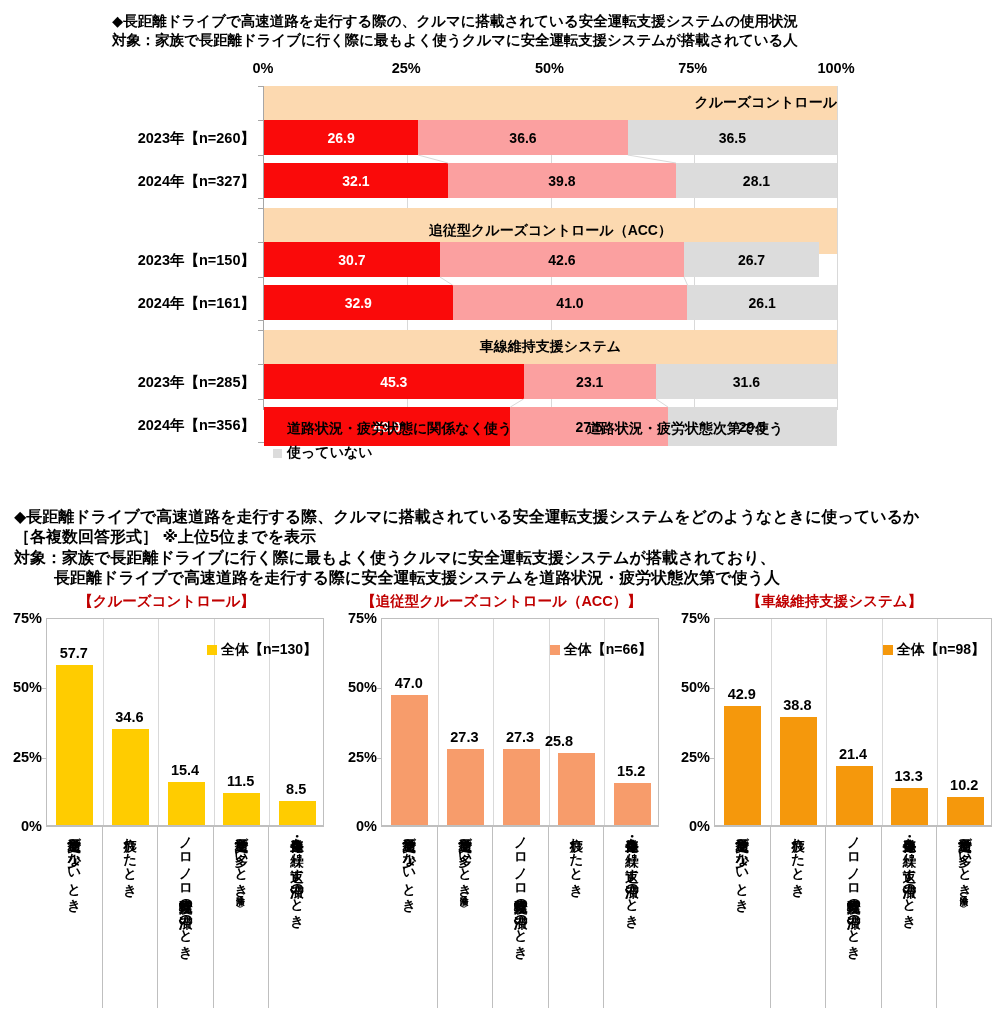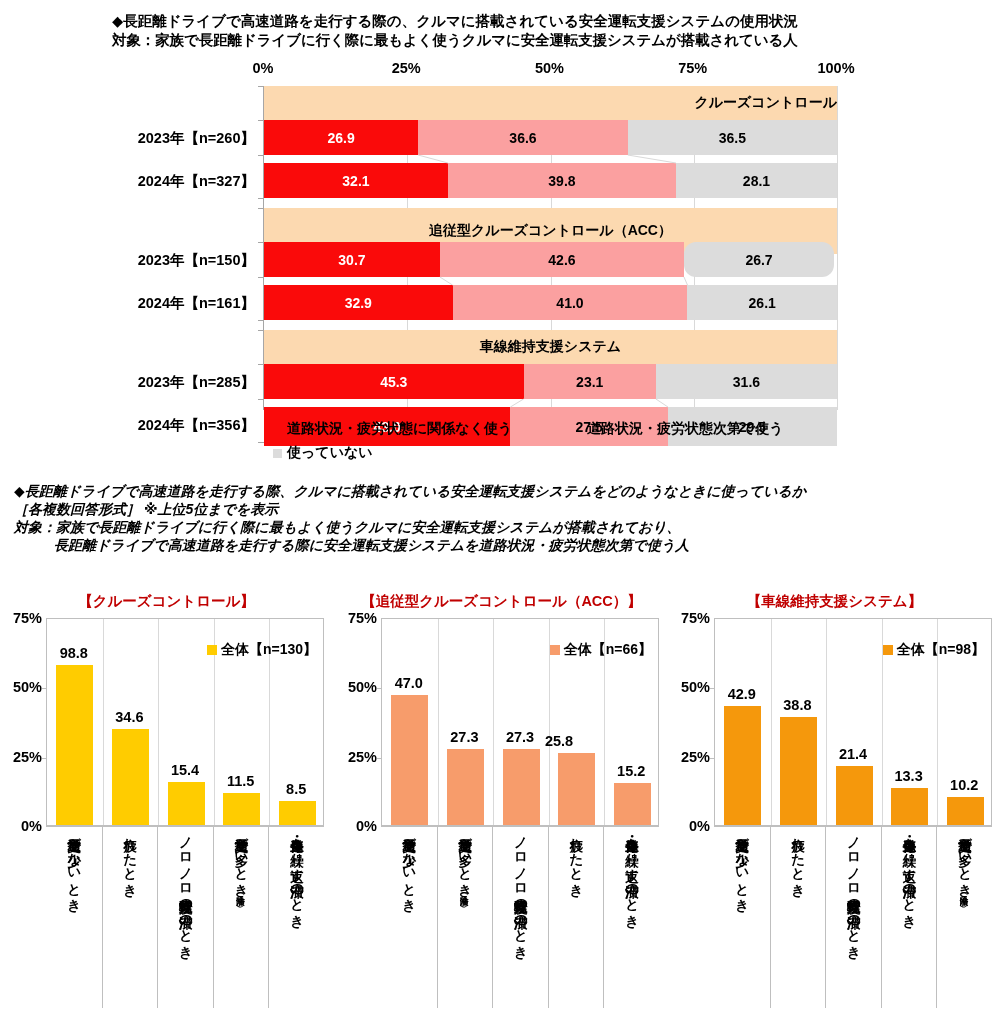--- a/index.html
+++ b/index.html
@@ -10,21 +10,21 @@
     font-family: "Liberation Sans", "DejaVu Sans", sans-serif;
     color: #000000;
     overflow: hidden;
   }
   .page { position: relative; width: 1000px; height: 1016px; }
 
   
   .heading-block { position: absolute; font-weight: bold; line-height: 1.28; white-space: nowrap; }
   #top-heading { left: 112px; top: 12px; font-size: 14.5px; }
   #top-heading .l2 { letter-spacing: -0.1px; }
-  #sec2-heading { left: 14px; top: 483px; font-size: 14px; font-style: italic; }
+  #sec2-heading { left: 14px; top: 507px; font-size: 16px; }
   #sec2-heading .l2 { }
   #sec2-heading .l4 { padding-left: 40px; }
 
   
   #top-chart { position: absolute; left: 0px; top: 60px; width: 1000px; height: 410px; }
   .tc-axis-labels { position: absolute; left: 0; top: 0; width: 1000px; height: 22px; }
   .tc-axis-labels span {
     position: absolute; top: 0; font-size: 14.5px; font-weight: bold;
     transform: translateX(-50%); white-space: nowrap;
   }
@@ -159,21 +159,21 @@
         </div>
         <div class="tc-tick" style="top: 122px;"></div>
         <div class="tc-tick" style="top: 156px;"></div>
         <div class="tc-bar" style="top: 156px; height: 35px;">
           <div class="tc-seg s0" style="width: 175.911px; height: 100%;">
             <span>30.7</span>
           </div>
           <div class="tc-seg s1" style="width: 244.098px; height: 100%;">
             <span>42.6</span>
           </div>
-          <div class="tc-seg s2" style="width: 150px; height: 100%; border-radius: 12px;">
+          <div class="tc-seg s2" style="width: 135px; height: 100%;">
             <span>26.7</span>
           </div>
         </div>
         <div class="tc-tick" style="top: 191px;"></div>
         <div class="tc-bar" style="top: 199px; height: 35px;">
           <div class="tc-seg s0" style="width: 188.517px; height: 100%;">
             <span>32.9</span>
           </div>
           <div class="tc-seg s1" style="width: 234.93px; height: 100%;">
             <span>41.0</span>
@@ -269,21 +269,21 @@
         <div class="bc-bar" style="left: 231.7px; width: 37px; height: 23.5733px; background: rgb(255, 204, 0);"></div>
         <div class="bc-legend" style="right: 6px; top: 22px;">
           <span class="sw" style="background: rgb(255, 204, 0);"></span>
           <span class="tx">全体【n=130】</span>
         </div>
       </div>
       <div class="bc-ylab" style="top: 234px;">0%</div>
       <div class="bc-ylab" style="top: 164.667px;">25%</div>
       <div class="bc-ylab" style="top: 95.3333px;">50%</div>
       <div class="bc-ylab" style="top: 26px;">75%</div>
-      <div class="bc-val" style="left: 73.8px; top: 52.9787px;">98.8</div>
+      <div class="bc-val" style="left: 73.8px; top: 52.9787px;">57.7</div>
       <div class="bc-val" style="left: 129.4px; top: 117.043px;">34.6</div>
       <div class="bc-val" style="left: 185px; top: 170.291px;">15.4</div>
       <div class="bc-val" style="left: 240.6px; top: 181.107px;">11.5</div>
       <div class="bc-val" style="left: 296.2px; top: 189.427px;">8.5</div>
       <div class="bc-topline"></div>
       <div class="bc-xarea">
         <div class="bc-xcell first" style="left: 0px; width: 55.6px;">
           <div class="bc-xtext">交通量が少ないとき</div>
         </div>
         <div class="bc-xcell" style="left: 55.6px; width: 55.6px;">

